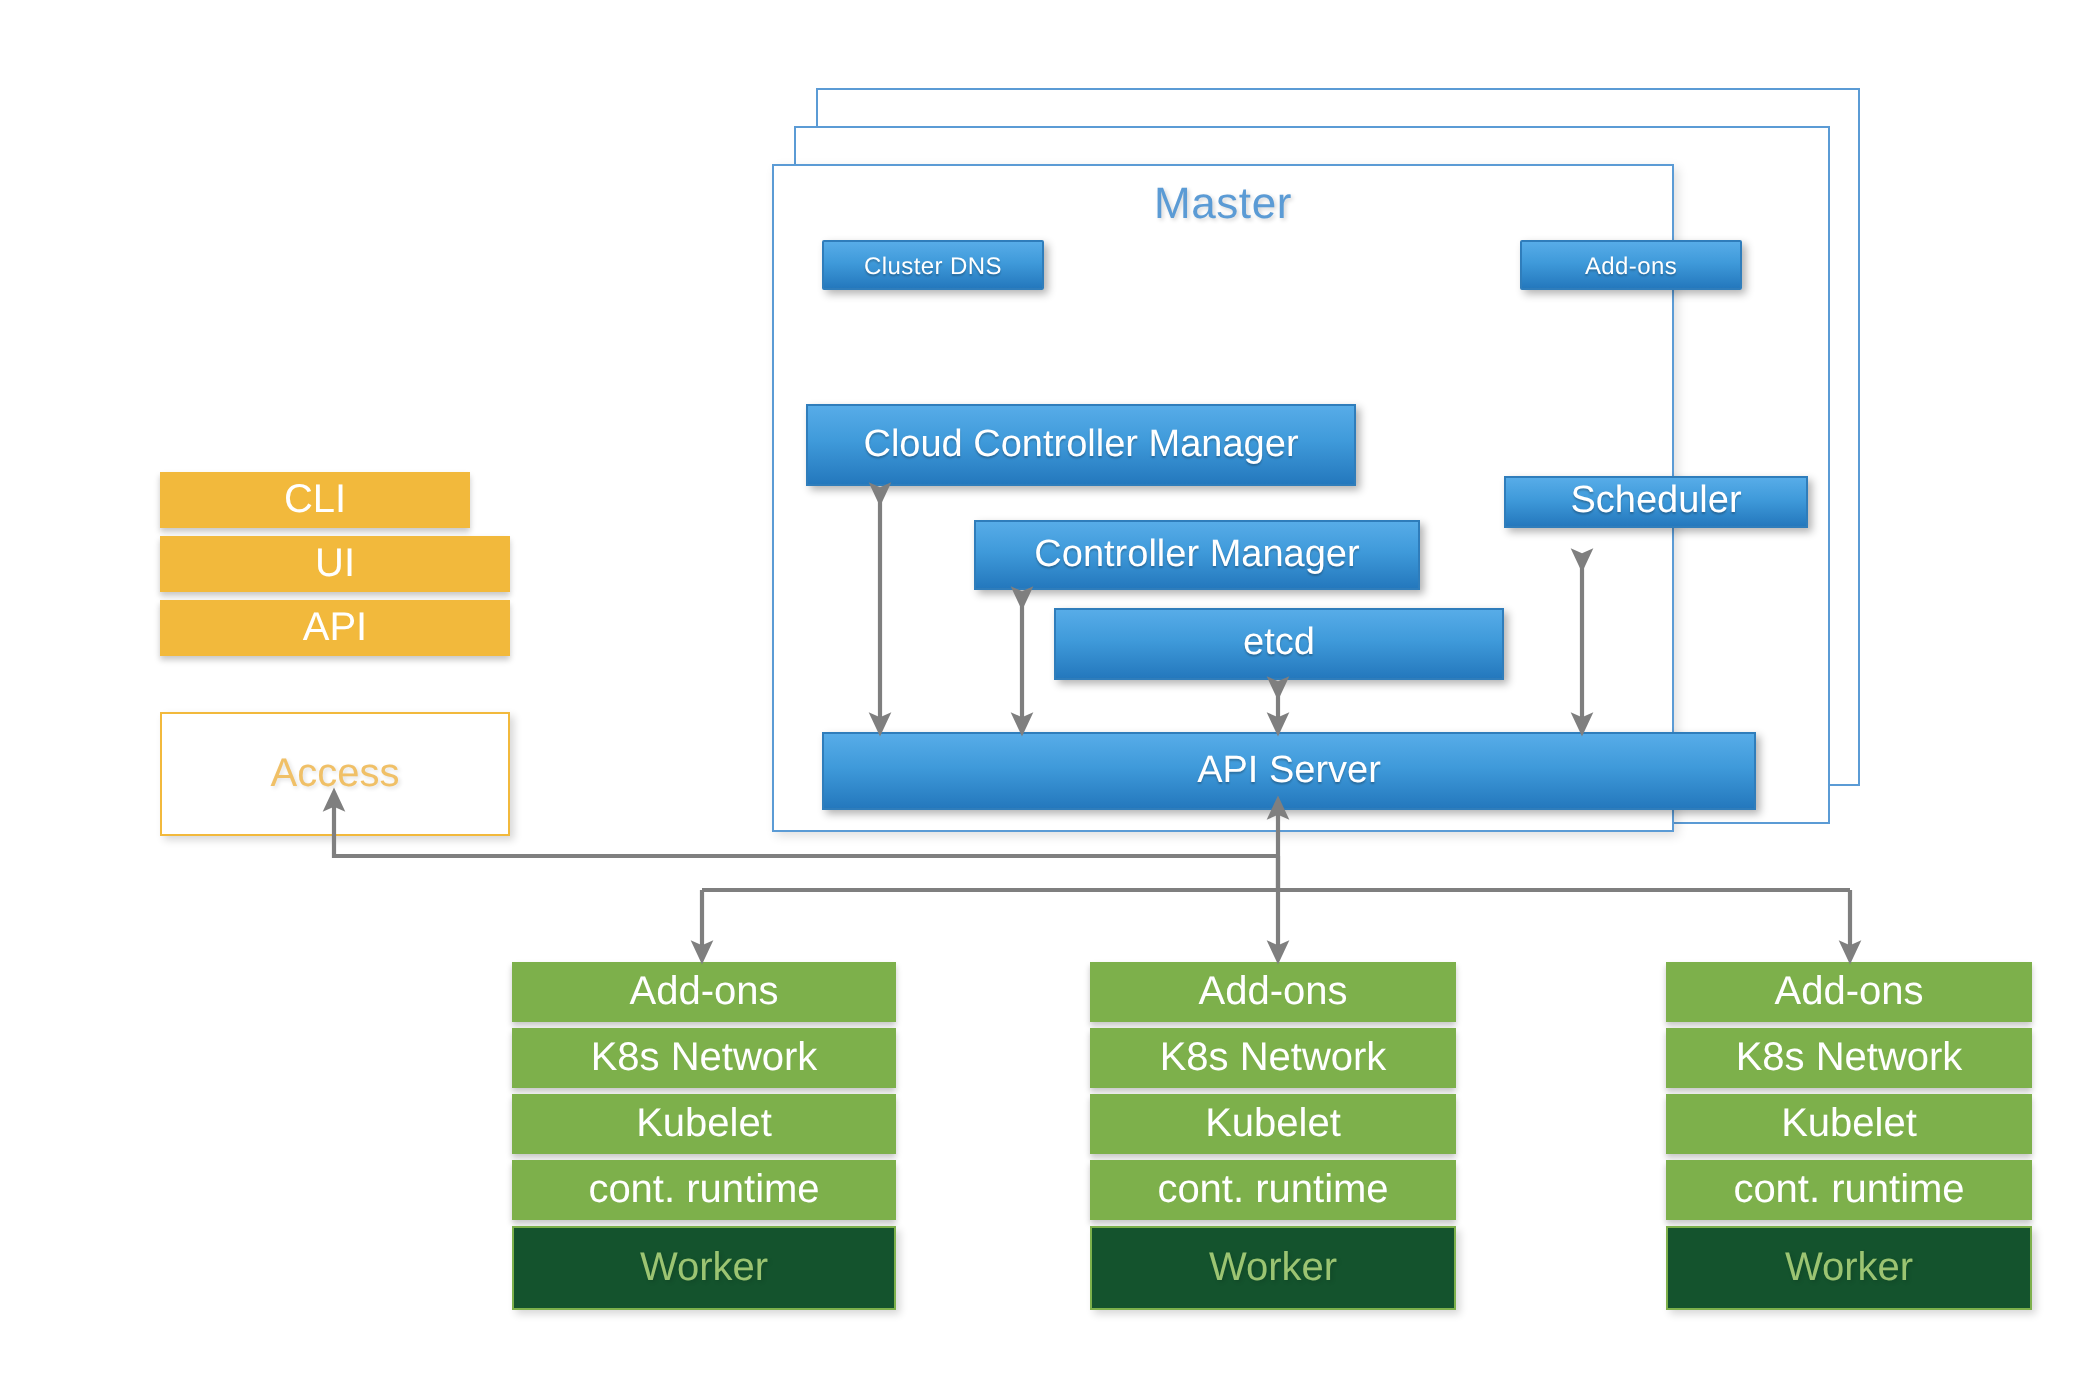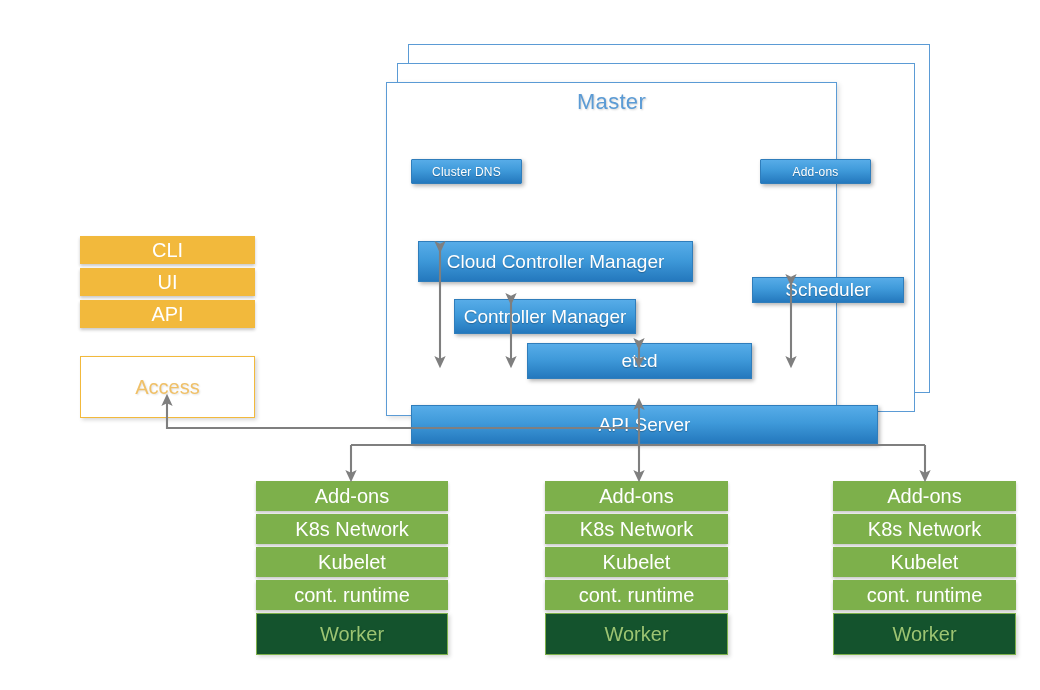--- a/index.html
+++ b/index.html
@@ -55,21 +55,20 @@
     color: #ffffff;
     display: flex;
     align-items: center;
     justify-content: center;
     text-align: left;
     border: 1px solid #2f7dbb;
     box-shadow: 2px 2px 4px rgba(0,0,0,0.30);
     text-shadow: 0 1px 1px rgba(0,0,0,0.25);
     font-size: 19px;
     white-space: nowrap;
-    margin-top: 39px;
   }
   .bluebox.chip {
     font-size: 12px;
     letter-spacing: 0.2px;
     border-radius: 1px;
   }
 
   
   .runtime-box {
     position: absolute;
@@ -141,31 +140,31 @@
   <div class="master-layer back2"></div>
 
   <div class="master-front">
     <div class="master-title">Master</div>
   </div>
 
   <div class="bluebox chip" style="left:411px; top:120px; width:111px; height:25px;">Cluster DNS</div>
   <div class="bluebox chip" style="left:760px; top:120px; width:111px; height:25px;">Add-ons</div>
 
 
-  <div class="bluebox" style="left:418px; top:202px; width:275px; height:41px;">Cloud Controller Manager</div>
-
-  <div class="bluebox" style="left:454px; top:260px; width:182px; height:35px;">Controller Manager</div>
+  <div class="bluebox" style="left:403px; top:202px; width:275px; height:41px;">Cloud Controller Manager</div>
+
+  <div class="bluebox" style="left:487px; top:260px; width:223px; height:35px;">Controller Manager</div>
 
   <div class="bluebox" style="left:752px; top:238px; width:152px; height:26px;">Scheduler</div>
 
   <div class="bluebox" style="left:527px; top:304px; width:225px; height:36px;">etcd</div>
 
   <div class="bluebox" style="left:411px; top:366px; width:467px; height:39px;">API Server</div>
 
-  <div class="stack-cell orange-cell" style="left:80px; top:236px; width:175px; height:28px;text-align:right;">CLI</div>
+  <div class="stack-cell orange-cell" style="left:80px; top:236px; width:155px; height:28px;text-align:right;">CLI</div>
   <div class="stack-cell orange-cell" style="left:80px; top:268px; width:175px; height:28px;">UI</div>
   <div class="stack-cell orange-cell" style="left:80px; top:300px; width:175px; height:28px;">API</div>
   <div class="stack-cell orange-foot" style="left:80px; top:332px; width:175px; height:62px;margin-top:24px;">Access</div>
 
   <div class="stack-cell green-cell" style="left:256px; top:481px; width:192px; height:30px;">Add-ons</div>
   <div class="stack-cell green-cell" style="left:256px; top:514px; width:192px; height:30px;">K8s Network</div>
   <div class="stack-cell green-cell" style="left:256px; top:547px; width:192px; height:30px;">Kubelet</div>
   <div class="stack-cell green-cell" style="left:256px; top:580px; width:192px; height:30px;">cont. runtime</div>
   <div class="stack-cell green-foot" style="left:256px; top:613px; width:192px; height:42px;">Worker</div>
 

